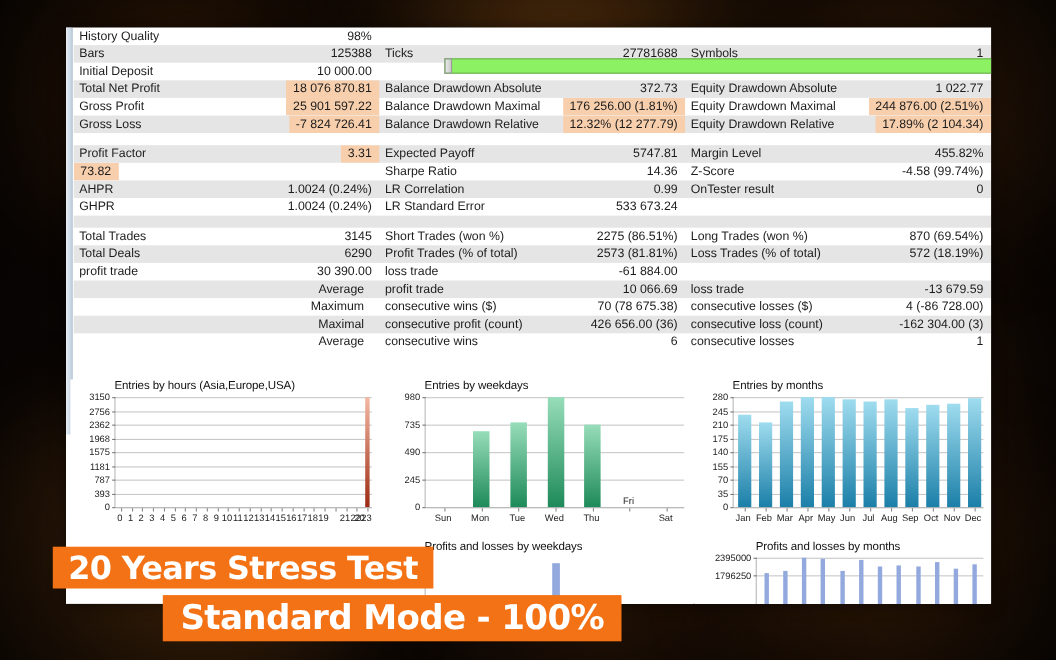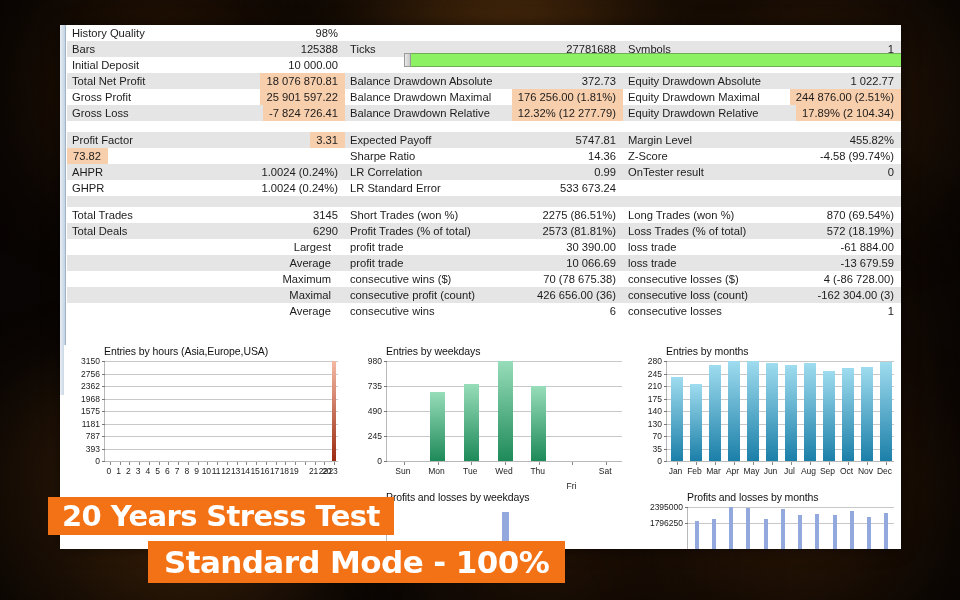--- a/index.html
+++ b/index.html
@@ -286,24 +286,20 @@
           <div class="cell">
             <span class="lab">Profit Trades (% of total)</span>
             <span class="val">2573 (81.81%)</span>
           </div>
           <div class="cell">
             <span class="lab">Loss Trades (% of total)</span>
             <span class="val">572 (18.19%)</span>
           </div>
         </div>
         <div class="srow">
-          <div class="cell">
-            <span class="lab rightlab">Largest</span>
-            <span class="val"></span>
-          </div>
           <div class="cell">
             <span class="lab">profit trade</span>
             <span class="val">30 390.00</span>
           </div>
           <div class="cell">
             <span class="lab">loss trade</span>
             <span class="val">-61 884.00</span>
           </div>
         </div>
         <div class="srow alt">
@@ -480,21 +476,21 @@
         <div class="ytick" style="top: 116px; right: 248px; width: 32px;">0</div>
         <div class="ytick" style="top: 91px; right: 248px; width: 32px;">245</div>
         <div class="ytick" style="top: 66px; right: 248px; width: 32px;">490</div>
         <div class="ytick" style="top: 41px; right: 248px; width: 32px;">735</div>
         <div class="ytick" style="top: 16px; right: 248px; width: 32px;">980</div>
         <div class="xlab" style="left: 54.8571px; top: 121px;">Sun</div>
         <div class="xlab" style="left: 88.5714px; top: 121px;">Mon</div>
         <div class="xlab" style="left: 122.286px; top: 121px;">Tue</div>
         <div class="xlab" style="left: 156px; top: 121px;">Wed</div>
         <div class="xlab" style="left: 189.714px; top: 121px;">Thu</div>
-        <div class="xlab" style="left: 223.429px; top: 136px;">Fri</div>
+        <div class="xlab" style="left: 223.429px; top: 105px;">Fri</div>
         <div class="xlab" style="left: 257.143px; top: 121px;">Sat</div>
       </div>
     <div class="chart" id="chart-2" style="left: 572px; top: 320px; width: 268px; height: 140px;">
         <div class="chart-title" style="left: 34px; top: 0px;">Entries by months</div>
         <div class="plot" style="left: 34px; top: 16px; width: 228px; height: 100px;">
           <div class="gridline" style="top: 100px;"></div>
           <div class="tickmark" style="left: -3px; top: 100px;"></div>
           <div class="gridline" style="top: 88px;"></div>
           <div class="tickmark" style="left: -3px; top: 88px;"></div>
           <div class="gridline" style="top: 75px;"></div>
@@ -533,21 +529,21 @@
           <div class="xtickmark" style="left: 181px; top: 101px;"></div>
           <div class="bar blue" style="left: 175px; width: 12px; height: 93px;"></div>
           <div class="xtickmark" style="left: 200px; top: 101px;"></div>
           <div class="bar blue" style="left: 194px; width: 12px; height: 94px;"></div>
           <div class="xtickmark" style="left: 219px; top: 101px;"></div>
           <div class="bar blue" style="left: 213px; width: 12px; height: 99px;"></div>
         </div>
         <div class="ytick" style="top: 116px; right: 238px; width: 28px;">0</div>
         <div class="ytick" style="top: 104px; right: 238px; width: 28px;">35</div>
         <div class="ytick" style="top: 91px; right: 238px; width: 28px;">70</div>
-        <div class="ytick" style="top: 79px; right: 238px; width: 28px;">130</div>
+        <div class="ytick" style="top: 79px; right: 238px; width: 28px;">155</div>
         <div class="ytick" style="top: 66px; right: 238px; width: 28px;">140</div>
         <div class="ytick" style="top: 54px; right: 238px; width: 28px;">175</div>
         <div class="ytick" style="top: 41px; right: 238px; width: 28px;">210</div>
         <div class="ytick" style="top: 29px; right: 238px; width: 28px;">245</div>
         <div class="ytick" style="top: 16px; right: 238px; width: 28px;">280</div>
         <div class="xlab" style="left: 43.5px; top: 121px;">Jan</div>
         <div class="xlab" style="left: 62.5px; top: 121px;">Feb</div>
         <div class="xlab" style="left: 81.5px; top: 121px;">Mar</div>
         <div class="xlab" style="left: 100.5px; top: 121px;">Apr</div>
         <div class="xlab" style="left: 119.5px; top: 121px;">May</div>

